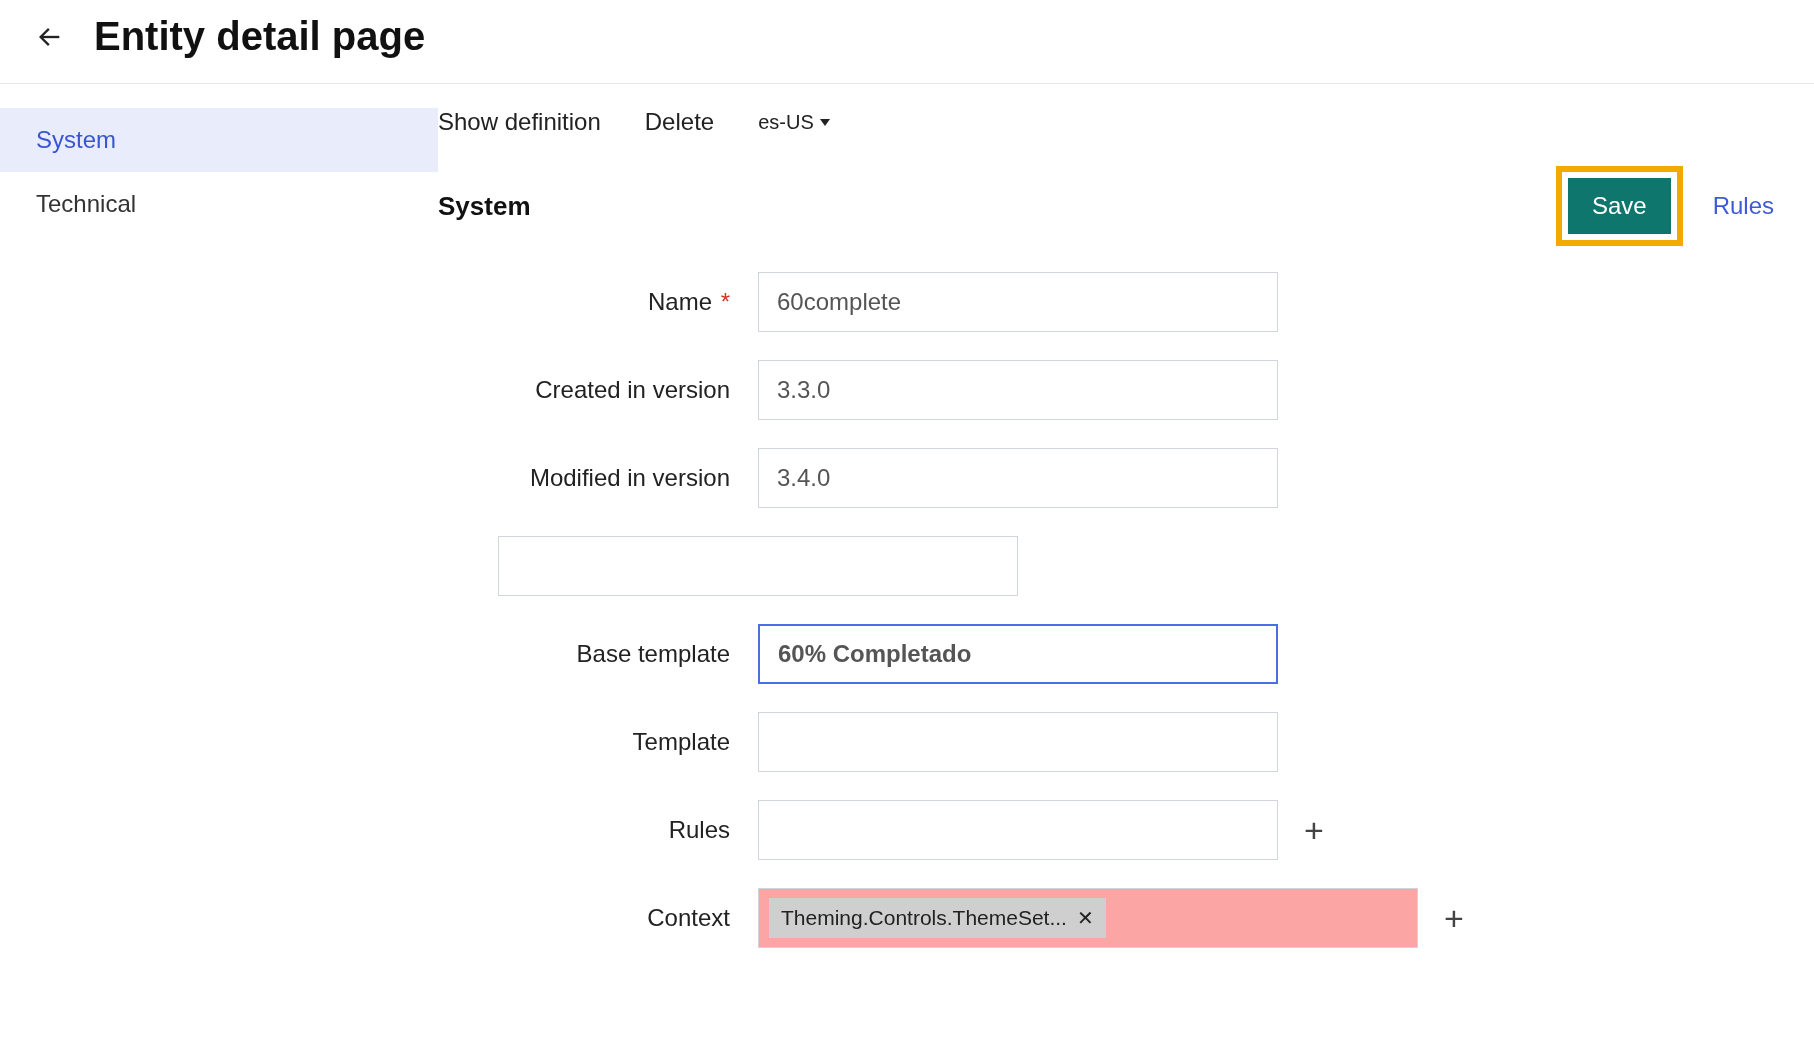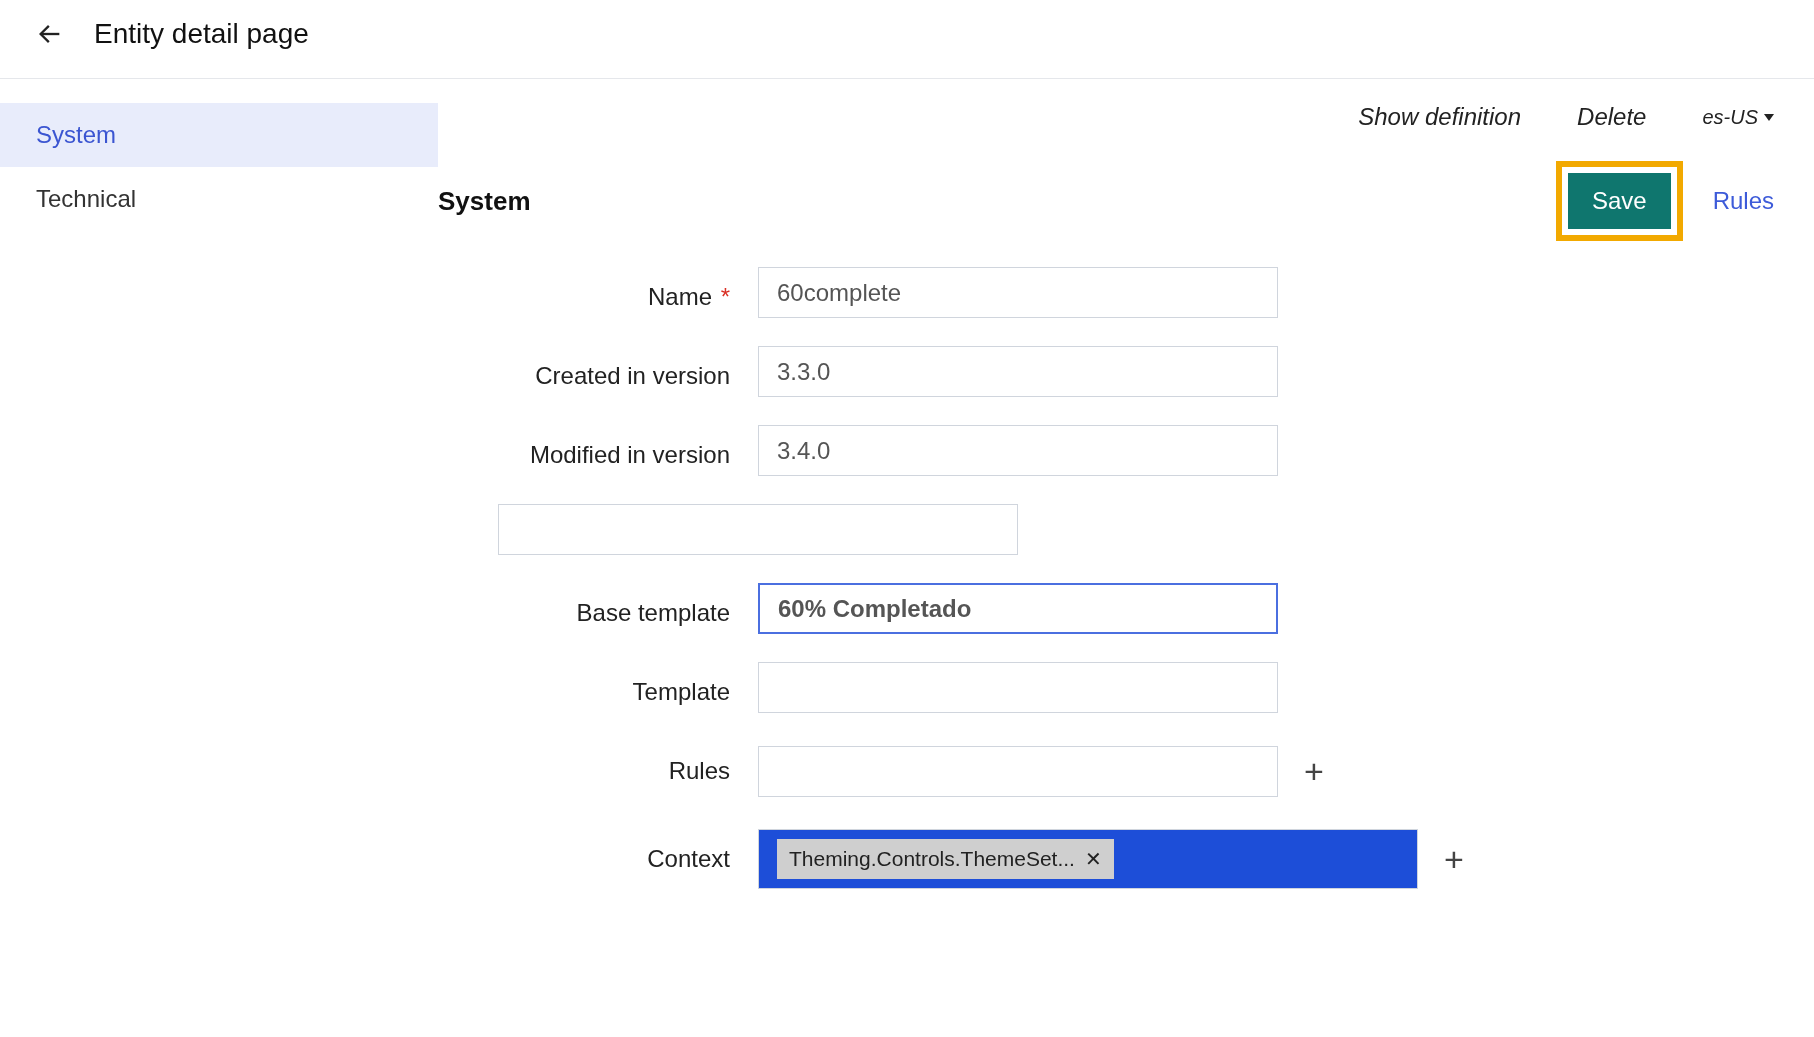--- a/index.html
+++ b/index.html
@@ -10,36 +10,36 @@
   .header {
     display:flex; align-items:center; gap:24px;
     padding: 14px 30px 24px 30px;
     border-bottom:1px solid #e5e7eb;
   }
   .back-btn {
     background:none; border:none; cursor:pointer; padding:6px;
     display:flex; align-items:center; justify-content:center;
   }
   .back-btn svg { width:28px; height:28px; stroke:#222; stroke-width:2; fill:none; }
-  .page-title { font-size:28px; font-weight:400; color:#111; }
+  .page-title { font-size:40px; font-weight:700; color:#111; }
 
   
   .body { display:flex; }
   .sidebar { width:438px; padding-top:24px; }
   .sidebar-item {
     padding:18px 36px; font-size:24px; color:#333; cursor:pointer;
   }
   .sidebar-item.active { background:#e8ecfb; color:#3b55d1; }
 
   .main { flex:1; padding-top:24px; padding-right:40px; position:relative; }
 
   
   .top-actions {
-    display:flex; gap:56px; align-items:center; justify-content:flex-end;
-    font-size:24px; color:#222; margin-bottom:30px;font-style:italic;
+    display:flex; gap:44px; align-items:center; 
+    font-size:24px; color:#222; margin-bottom:30px;
   }
   .top-link { font-size:24px; color:#222; cursor:pointer; }
   .lang-select { font-size:20px; color:#222; display:flex; align-items:center; gap:6px; cursor:pointer; }
   .caret-down {
     display:inline-block; width:0; height:0;
     border-left:5px solid transparent; border-right:5px solid transparent;
     border-top:7px solid #222;
   }
 
   
@@ -62,39 +62,39 @@
   
   .form { padding-left:60px; }
   .form-row { display:flex; align-items:flex-start; margin-bottom:28px; }
   .form-label {
     width:260px; text-align:right; font-size:24px; color:#222;
     padding-top:14px; padding-right:28px; line-height:1.3;
   }
   .req { color:#d93025; margin-left:2px; }
   .form-field { }
   .text-input {
-    width:520px; height:51px; border:1px solid #d0d5dd;
+    width:520px; height:60px; border:1px solid #d0d5dd;
     font-size:24px; padding:0 18px; color:#555;
     background:#fff; outline:none;
   }
   .text-input.focused { border:2px solid #4b6fe0;font-weight:bold; }
   .plus-cell {
     display:flex; align-items:center;
   }
   .plus-btn {
     background:none; border:none; font-size:34px; color:#444;
     cursor:pointer; padding:0 16px; margin-left:10px; height:60px;
     display:flex; align-items:center; justify-content:center;
   }
 
   
   .token-input {
     width:660px; min-height:60px; border:1px solid #d0d5dd;
-    display:flex; align-items:center; gap:8px; padding:8px 18px;
-    background:#1d4ed8;
+    display:flex; align-items:center; gap:8px; padding:8px 10px;
+    background:#fca5a5;
   }
   .chip {
     display:flex; align-items:center; gap:10px;
     background:#cfcfcf; color:#222; font-size:21px;
     padding:8px 12px;
   }
   .chip-close {
     cursor:pointer; font-size:20px; color:#222; background:none;
     border:none; padding:0; line-height:1;
   }

